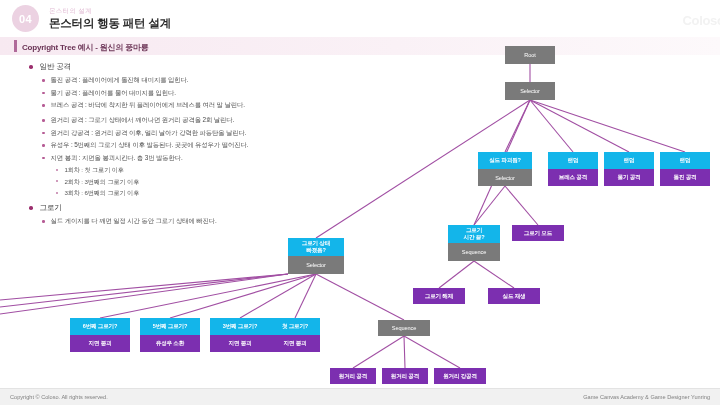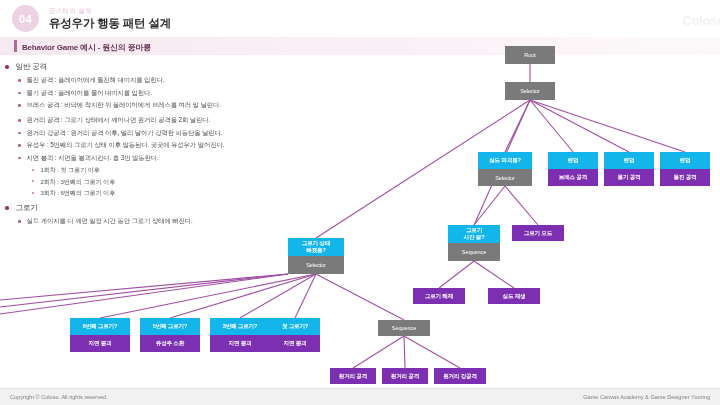--- a/index.html
+++ b/index.html
@@ -27,21 +27,21 @@
 
   
   .section-bar{
     position:absolute;left:0;top:37px;width:720px;height:18px;
     background:linear-gradient(to right,#f7e9f1 0%,#faf1f6 55%,#fdf9fb 100%);
   }
   .section-bar .accent{position:absolute;left:14px;top:3px;width:2.5px;height:12px;background:#b06a9a;}
   .section-bar .label{position:absolute;left:22px;top:4.5px;font-size:8px;font-weight:bold;color:#6b3456;letter-spacing:-.2px;}
 
   
-  .bullets{position:absolute;left:2px;top:60px;width:280px;}
+  .bullets{position:absolute;left:26px;top:60px;width:280px;}
   .b1{display:flex;align-items:flex-start;margin-top:1px;margin-bottom:3px;}
   .b1 .dot{width:3.5px;height:3.5px;border-radius:50%;background:#9b2f6e;margin:4px 7px 0 3px;flex:none;}
   .b1 .txt{font-size:7.6px;color:#3b3b3b;line-height:11px;letter-spacing:-.2px;}
   .b2{display:flex;align-items:flex-start;margin:0 0 2.5px 16px;}
   .b2 .dot{width:2.6px;height:2.6px;border-radius:50%;background:#b65c95;margin:4px 6px 0 0;flex:none;}
   .b2 .txt{font-size:6.4px;color:#4a4a4a;line-height:10px;letter-spacing:-.15px;}
   .b3{display:flex;align-items:flex-start;margin:0 0 2.5px 30px;}
   .b3 .dot{width:2.4px;height:2.4px;border-radius:50%;background:#c07aa6;margin:3.5px 6px 0 0;flex:none;}
   .b3 .txt{font-size:6.2px;color:#555;line-height:9px;letter-spacing:-.15px;}
   .grp{margin-bottom:5px;}
@@ -72,28 +72,28 @@
   .footer{position:absolute;left:0;bottom:0;width:720px;height:16px;background:#f1f1f1;border-top:1px solid #e3e3e3;}
   .footer .left{position:absolute;left:10px;top:4.5px;font-size:5.6px;color:#808080;}
   .footer .right{position:absolute;right:10px;top:4.5px;font-size:5.6px;color:#808080;}
 </style>
 </head>
 <body>
 
 <div class="header">
   <div class="chapter-badge">04</div>
   <div class="header-sub">몬스터의 설계</div>
-  <div class="header-title">유성우가 행동 패턴 설계</div>
+  <div class="header-title">몬스터의 행동 패턴 설계</div>
   <div class="page-num">11</div>
   <div class="logo"><span>Coloso</span><span class="dot">.</span></div>
 </div>
 
 <div class="section-bar">
   <div class="accent"></div>
-  <div class="label">Behavior Game 예시 - 원신의 풍마룡</div>
+  <div class="label">Copyright Tree 예시 - 원신의 풍마룡</div>
 </div>
 
 <div class="bullets" id="bullets">
     <div class="grp">
       <div class="b1">
         <span class="dot"></span>
         <span class="txt">일반 공격</span>
       </div>
       <div class="b2">
         <span class="dot"></span>

